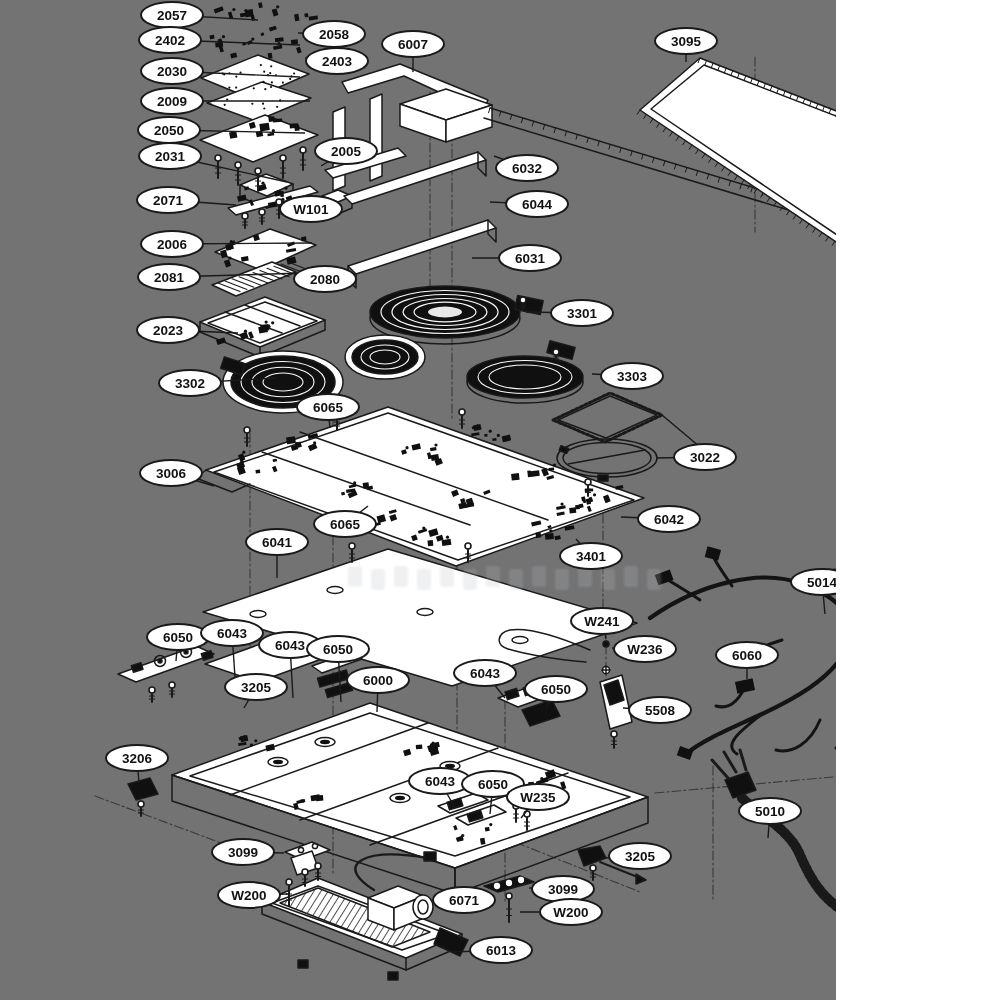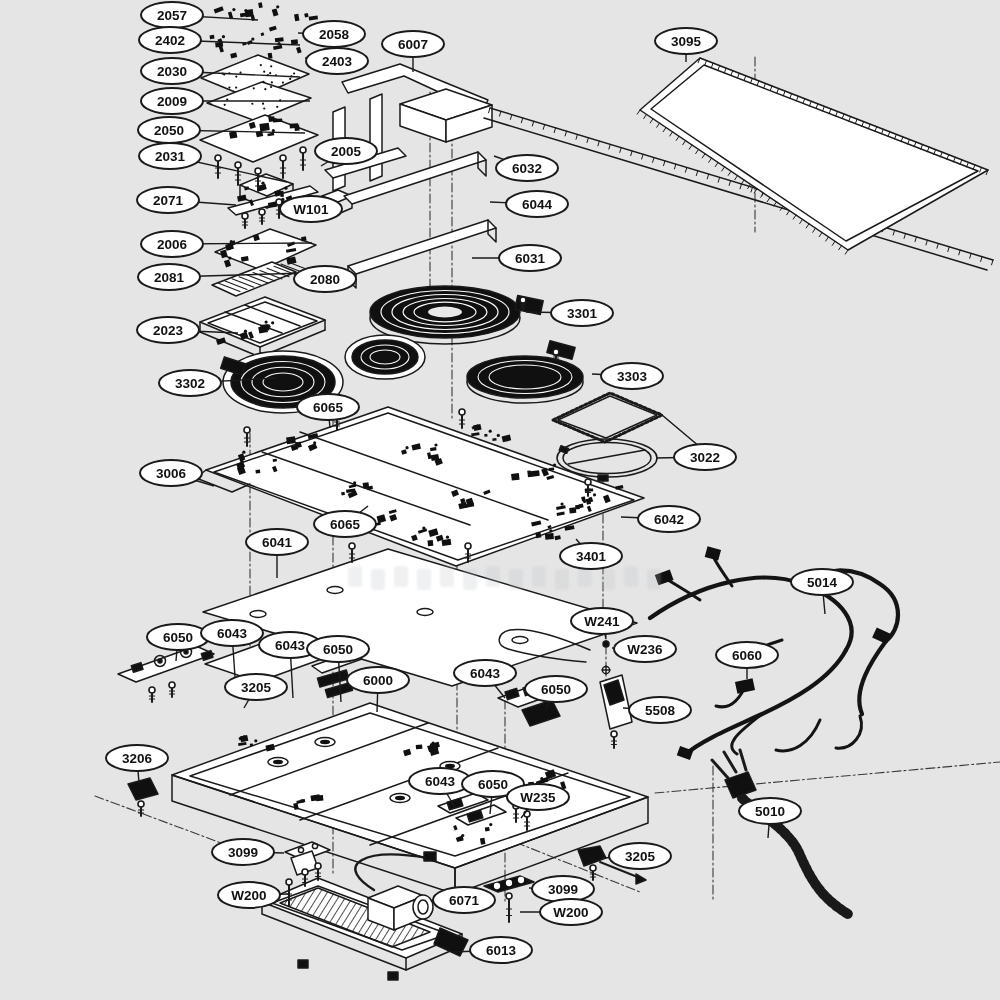--- a/index.html
+++ b/index.html
@@ -1,16 +1,16 @@
 <!DOCTYPE html>
 <html><head>
 <meta charset="utf-8">
 <style>
   html,body{margin:0;padding:0;background:#ffffff;}
-  .stage{position:relative;width:1000px;height:1000px;background:#e5e5e5;overflow:hidden;
+  .stage{position:relative;width:836px;height:1000px;background:#737373;overflow:hidden;
          font-family:"Liberation Sans",sans-serif;}
   svg{position:absolute;left:0;top:0;}
   .lbl-text{font-family:"Liberation Sans",sans-serif;font-size:13.5px;font-weight:bold;fill:#111;}
 </style>
 </head>
 <body>
 
 <div class="stage">
 <svg id="art" width="1000" height="1000" viewBox="0 0 1000 1000">
   <defs>

